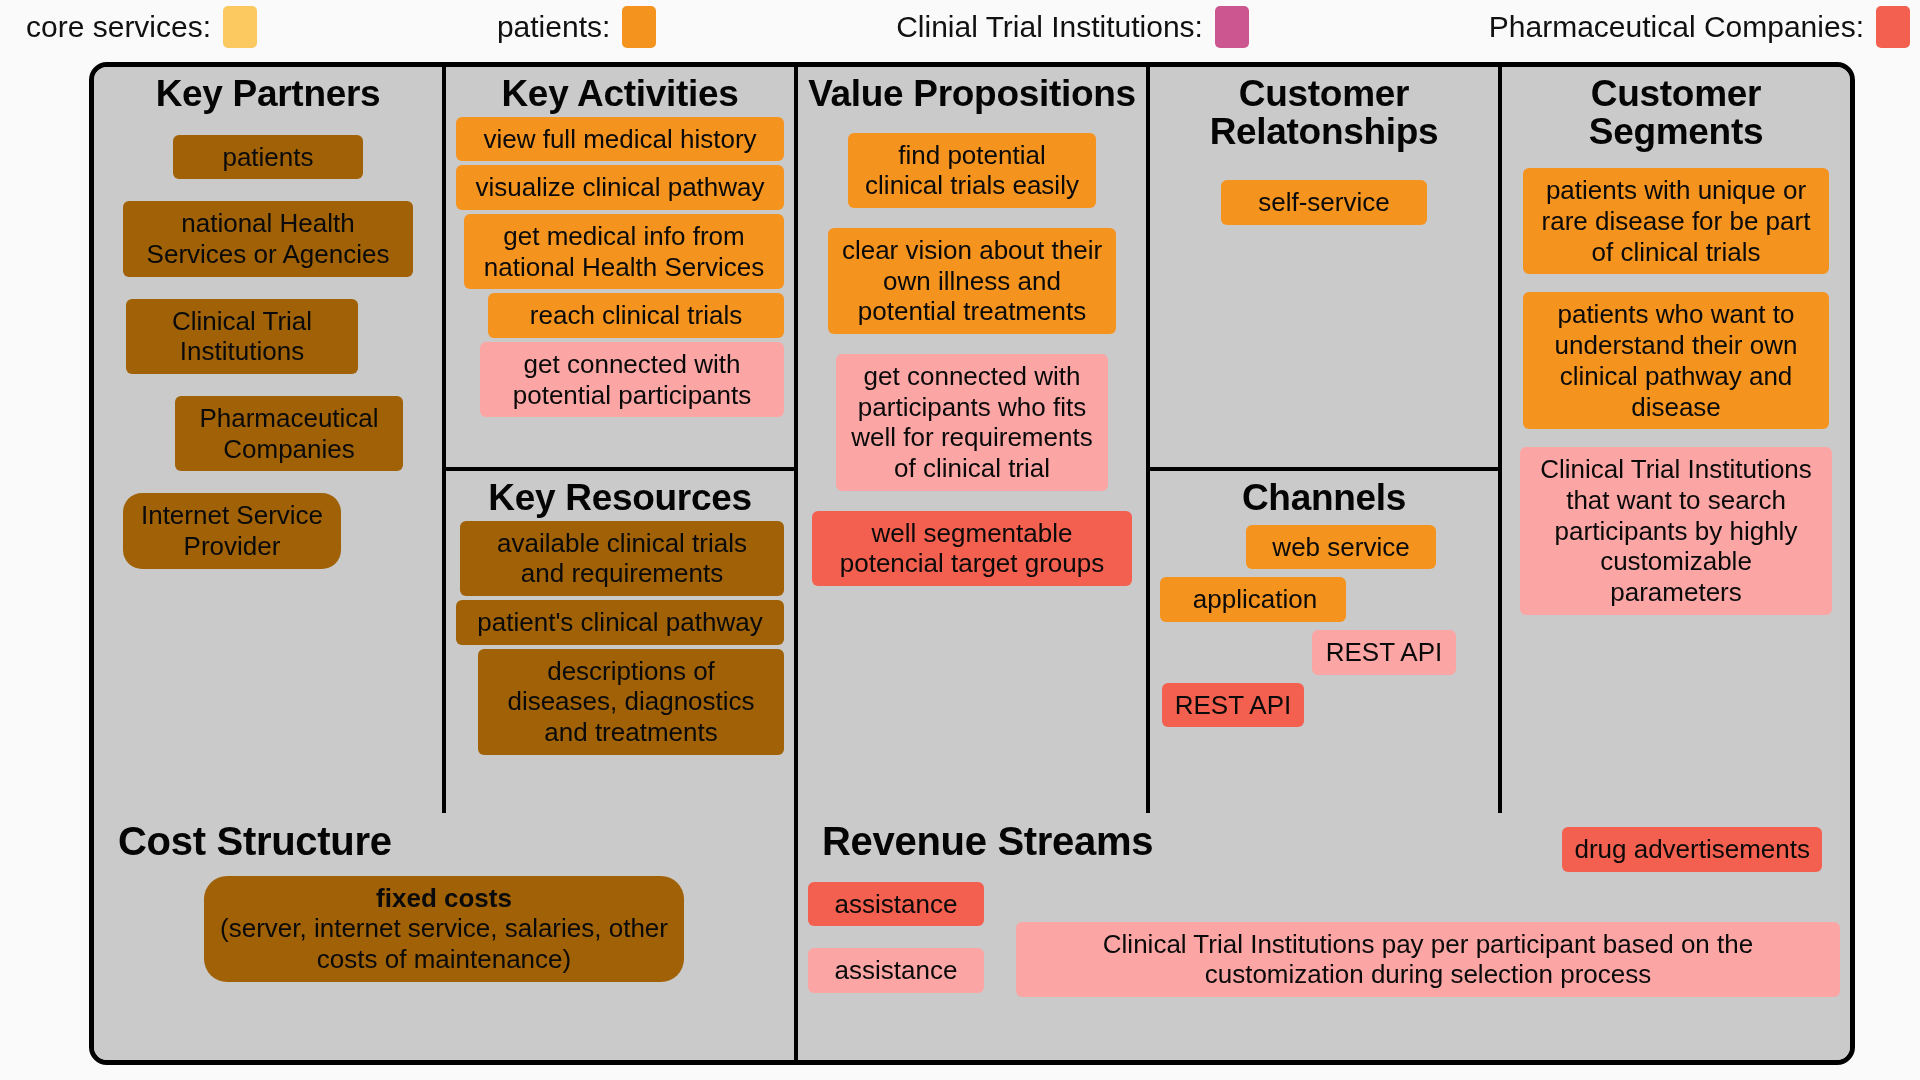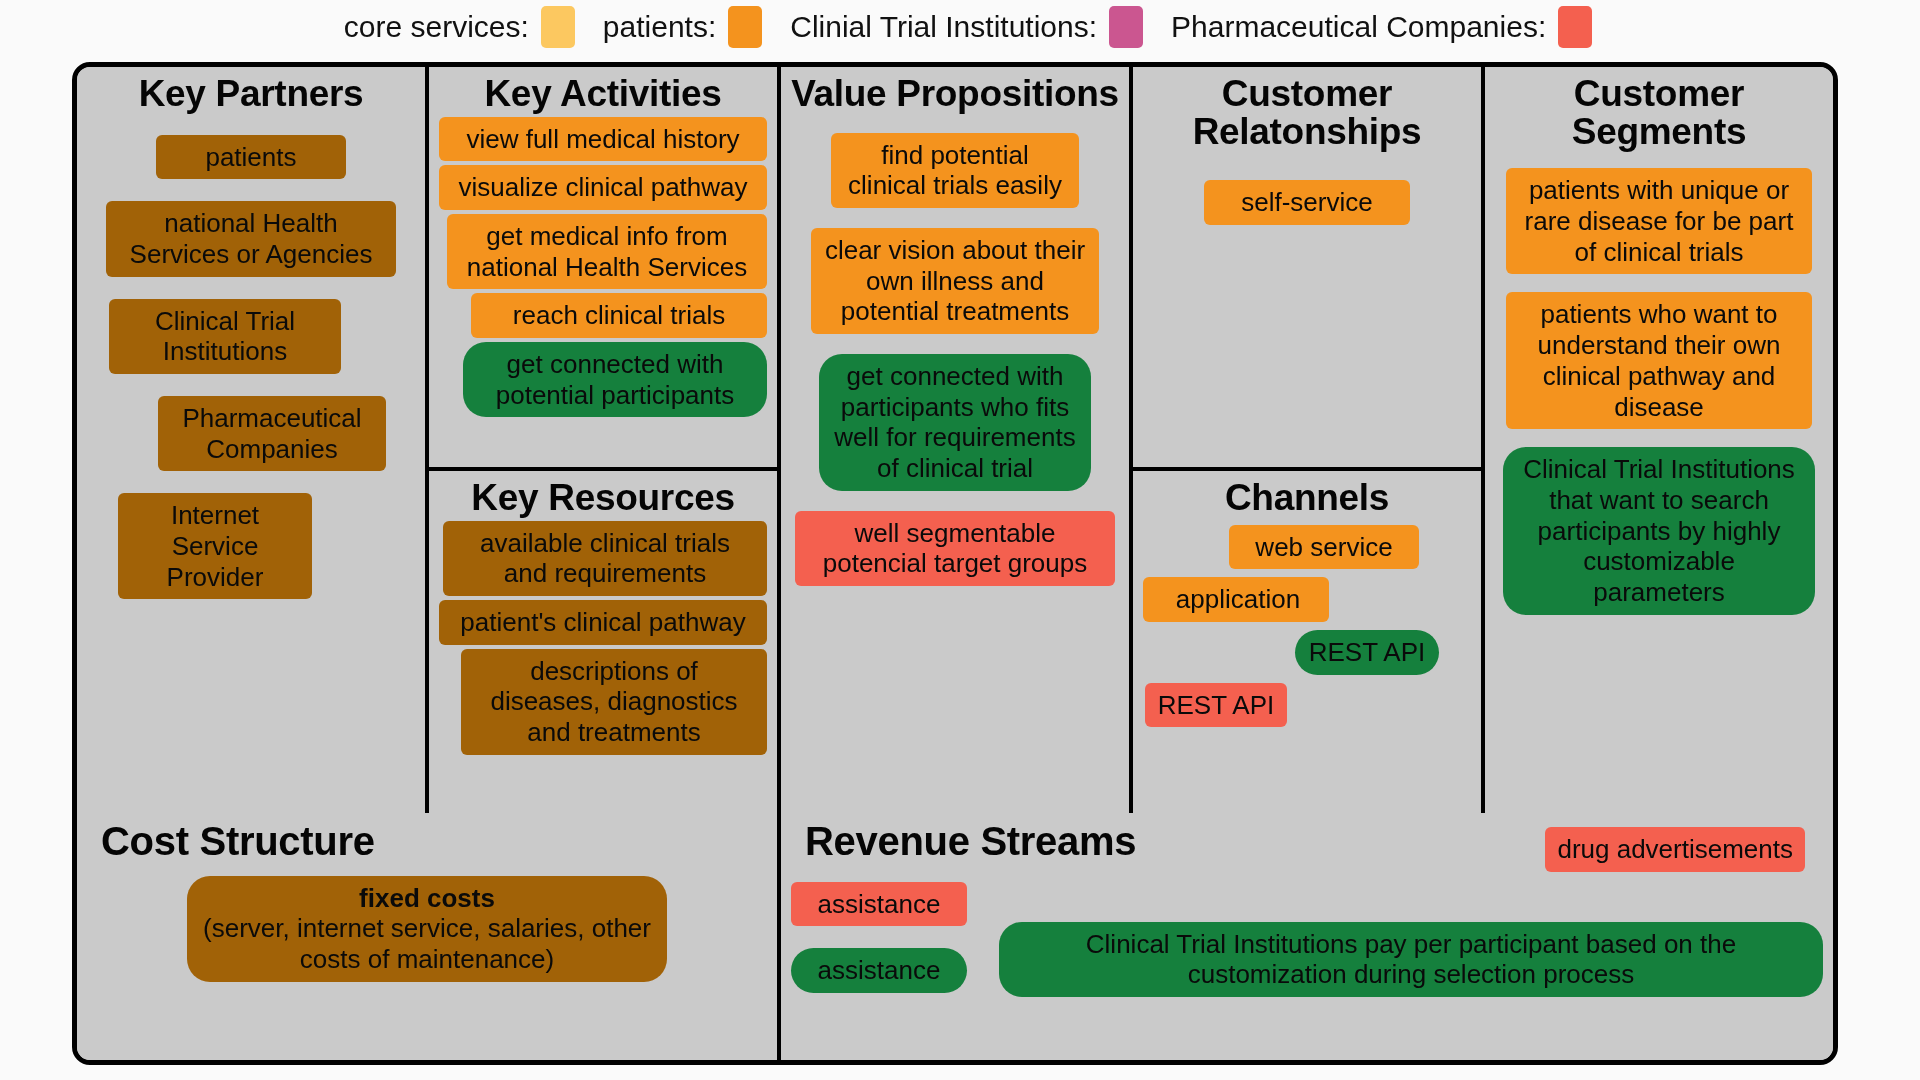--- a/index.html
+++ b/index.html
@@ -8,32 +8,32 @@
     background: #fafafa;
     font-family: "Liberation Sans", sans-serif;
     overflow: hidden;
   }
 
   
   #legend {
     height: 54px;
     display: flex;
     align-items: center;
-    justify-content: center;
+    justify-content: space-between;
     gap: 28px;
     padding: 0 10px 0 26px;
   }
   .legend-item { display: flex; align-items: center; gap: 12px; }
   .legend-label { font-size: 30px; color: #111; white-space: nowrap; }
   .legend-swatch { width: 34px; height: 42px; border-radius: 5px; flex: 0 0 auto; }
 
   
   #canvas {
     position: absolute;
-    left: 72px; top: 62px;
+    left: 89px; top: 62px;
     width: 1766px; height: 1003px;
     border: 5px solid #000;
     border-radius: 18px;
     background: #cacaca;
     overflow: hidden;
   }
 
   #top-row { position: absolute; left: 0; top: 0; right: 0; height: 746px; display: flex; }
   #bottom-row { position: absolute; left: 0; top: 746px; right: 0; bottom: 0; display: flex; }
 
@@ -54,21 +54,21 @@
   .note {
     border-radius: 6px;
     color: #0a0a0a;
     font-size: 26px;
     line-height: 1.18;
     text-align: center;
     padding: 7px 12px;
   }
   .c-core  { background: #a16207; }
   .c-pat   { background: #F4931E; }
-  .c-cti   { background: #15803d; border-radius: 23px; }
+  .c-cti   { background: #fca5a5; }
   .c-pharm { background: #F4604F; }
 
   .note b { font-weight: bold; display: block; }
 
   
   #kp .note { margin-top: 22px; }
   #kp .notes { align-items: center; }
 
   #ka .note, #kr .note { width: 100%; margin-top: 4px; }
 
@@ -122,21 +122,21 @@
   <div id="top-row">
 
     <div class="col" id="kp-col" style="width:348px">
       <div class="cell" id="kp">
         <div class="title">Key Partners</div>
         <div class="notes">
             <div class="note c-core" style="width: 190px;">patients</div>
             <div class="note c-core" style="width: 290px;">national Health Services or Agencies</div>
             <div class="note c-core" style="width: 232px; margin-left: -52px;">Clinical Trial Institutions</div>
             <div class="note c-core" style="width: 228px; margin-left: 42px;">Pharmaceutical Companies</div>
-            <div class="note c-core" style="width: 194px; margin-left: -72px;">Internet Service Provider</div>
+            <div class="note c-core" style="width: 218px; margin-left: -72px; border-radius: 19px;">Internet Service Provider</div>
           </div>
       </div>
     </div>
 
     <div class="vline"></div>
 
     <div class="col" id="ka-col" style="width:348px; display:flex; flex-direction:column;">
       <div class="cell" id="ka" style="height:400px">
         <div class="title">Key Activities</div>
         <div class="notes">

